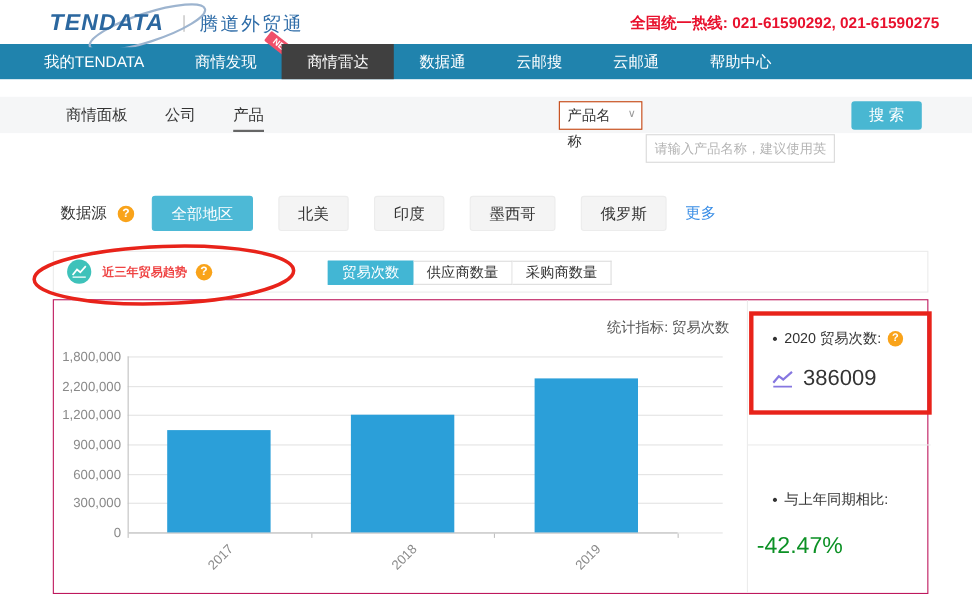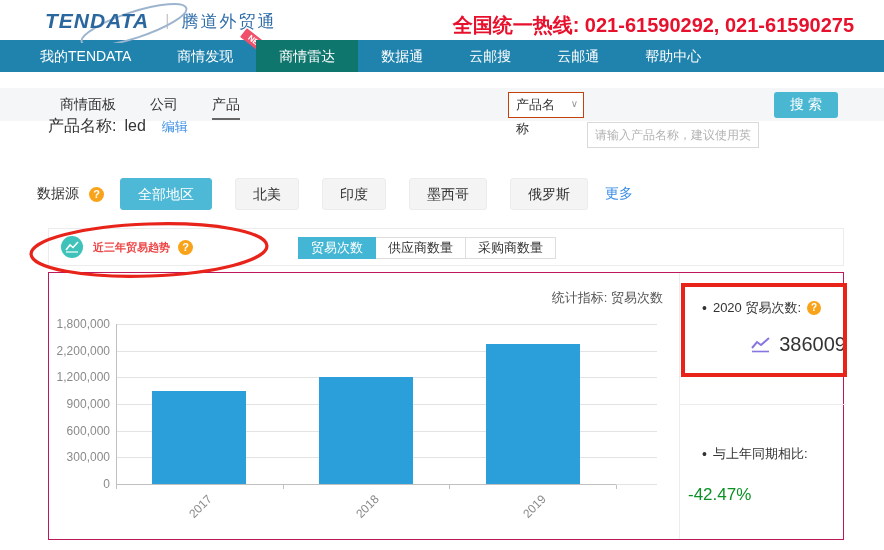--- a/index.html
+++ b/index.html
@@ -7,27 +7,27 @@
   body { font-family:"Liberation Sans","DejaVu Sans",sans-serif; color:#333; }
   .page { position:relative; width:884px; height:550px; background:#fff; overflow:hidden; }
 
   
   .top-bar { position:absolute; left:0; top:0; width:884px; height:40px; background:#fff; }
   .logo-wrap { position:absolute; left:45px; top:7px; height:28px; display:flex; align-items:center; }
   .logo-text { font-size:21px; font-weight:bold; font-style:italic; letter-spacing:1px; color:#2b679f; position:relative; z-index:2; }
   .logo-swoosh { position:absolute; left:14px; top:-8px; z-index:1; pointer-events:none; }
   .logo-divider { color:#c8c8c8; font-size:16px; margin:0 12px 0 16px; }
   .logo-cn { font-size:17px; color:#2f6da8; letter-spacing:2px; }
-  .hotline { position:absolute; right:30px; top:12px; font-size:20px; font-weight:bold; color:#e8112d; }
+  .hotline { position:absolute; right:30px; top:12px; font-size:14px; font-weight:bold; color:#e8112d; }
 
   
   .nav-bar { position:absolute; left:0; top:40px; width:884px; height:32px; background:#2083ad; }
   .nav-list { display:flex; height:32px; padding-left:17px; list-style:none; }
   .nav-item { position:relative; height:32px; line-height:32px; padding:0 23px; color:#fff; font-size:14px; cursor:pointer; white-space:nowrap; }
-  .nav-item.active { background:#0f766e; }
+  .nav-item.active { background:#404040; }
   .nav-badge { position:absolute; top:-3px; right:-16px; background:#f0506a; color:#fff; font-size:8px; font-weight:bold; line-height:11px; padding:0 7px; transform:rotate(38deg); border-radius:1px; }
 
   
   .sub-nav { position:absolute; left:0; top:88px; width:884px; height:33px; background:#f5f6f7; }
   .subnav-list { display:flex; gap:34px; padding-left:60px; height:33px; align-items:center; list-style:none; }
   .subnav-item { font-size:14px; color:#333; cursor:pointer; position:relative; height:33px; line-height:33px; }
   .subnav-item.active::after { content:""; position:absolute; left:50%; transform:translateX(-50%); bottom:1px; width:28px; height:2px; background:#666; }
   .search-group { position:absolute; right:46px; top:4px; display:flex; align-items:flex-start; }
   .select-box { position:relative; width:76px; height:26px; border:1px solid #c2410c; background:#fff; cursor:pointer; overflow:visible;margin-left:48px; }
   .select-value { display:inline-block; width:50px; margin-left:7px; font-size:13px; line-height:24px; color:#333; word-break:break-all; }
@@ -36,21 +36,21 @@
   .search-input::placeholder { color:#b3b3b3; }
   .search-button { margin-left:15px; width:64px; height:26px; background:#49b7d2; border:none; border-radius:3px; color:#fff; font-size:14px; cursor:pointer; font-family:inherit; }
 
   
   .product-line { position:absolute; left:48px; top:116px; display:flex; align-items:baseline; }
   .product-label { font-size:16px; color:#333; }
   .product-value { font-size:16px; color:#333; margin-left:8px; }
   .edit-link { font-size:13px; color:#3a8ee6; margin-left:16px; cursor:pointer; }
 
   
-  .filter-row { position:absolute; left:37px; top:178px; display:flex; align-items:center; }
+  .filter-row { position:absolute; left:55px; top:178px; display:flex; align-items:center; }
   .filter-label { font-size:14px; color:#333; margin-right:10px; }
   .help-icon { display:inline-block; width:15px; height:15px; border-radius:50%; background:#f9a31a; color:#fff; font-size:11px; font-weight:bold; line-height:15px; text-align:center; cursor:pointer; }
   .region-list { display:flex; gap:23px; margin-left:16px; align-items:center; }
   .region-btn { height:32px; padding:0 17px; font-size:14px; color:#333; background:#f4f4f4; border:1px solid #ececec; border-radius:3px; cursor:pointer; line-height:30px; white-space:nowrap; }
   .region-btn.active { background:#4db9d6; border-color:#4db9d6; color:#fff; }
   .more-link { font-size:14px; color:#3a8ee6; margin-left:17px; cursor:pointer; }
 
   
   .section-band { position:absolute; left:48px; top:228px; width:796px; height:38px; background:#fff; border:1px solid #ececec; display:flex; align-items:center; padding-left:12px; }
   .section-icon { width:22px; height:22px; border-radius:50%; background:#3ec2ba; display:flex; align-items:center; justify-content:center; }
@@ -75,24 +75,24 @@
   .x-label { position:absolute; width:44px; text-align:right; font-size:12px; color:#8a8a8a; transform:rotate(-45deg); transform-origin:top right; }
 
   
   .right-col { position:absolute; left:630px; top:0; width:166px; height:266px; border-left:1px solid #ececec; }
   .stat-box-top { position:absolute; left:0; top:0; width:166px; height:131px; }
   .stat-box-bottom { position:absolute; left:0; top:131px; width:166px; height:135px; border-top:1px solid #ececec; }
   .bullet-line { display:flex; align-items:center; font-size:13px; color:#333; }
   .bullet { color:#333; margin-right:6px; font-size:14px; }
   .stat-box-top .bullet-line { padding:26px 0 0 22px; }
   .stat-box-top .help-icon { margin-left:6px; width:14px; height:14px; line-height:14px; font-size:10px; }
-  .value-line { display:flex; align-items:center; margin:16px 0 0 22px;justify-content:flex-end; }
+  .value-line { display:flex; align-items:center; margin:16px 0 0 22px; }
   .trend-value { font-size:20px; color:#333; margin-left:8px; }
   .stat-box-bottom .bullet-line { padding:40px 0 0 22px; }
-  .compare-value { font-size:17px; color:#0c9125; margin:22px 0 0 8px; }
+  .compare-value { font-size:21px; color:#0c9125; margin:22px 0 0 8px; }
   .red-rect { position:absolute; left:632px; top:10px; width:166px; height:94px; border:4px solid #e8231a; z-index:5; pointer-events:none; }
 </style>
 </head>
 <body>
 
 <div class="page">
 
   <div class="top-bar">
     <div class="logo-wrap">
       <svg class="logo-swoosh" width="150" height="44" viewBox="0 0 150 44">
@@ -129,25 +129,20 @@
     <div class="search-group">
       <div class="select-box">
         <span class="select-value">产品名称</span>
         <span class="select-chevron">∨</span>
       </div>
       <input class="search-input" type="text" placeholder="请输入产品名称，建议使用英" style="">
       <button class="search-button">搜 索</button>
     </div>
   </div>
 
-  <div class="product-line">
-    <span class="product-label">产品名称:</span>
-    <span class="product-value">led</span>
-    <span class="edit-link">编辑</span>
-  </div>
 
   <div class="filter-row">
     <span class="filter-label">数据源</span>
     <span class="help-icon">?</span>
     <div class="region-list" id="region-list">
         <button class="region-btn active">全部地区</button>
         <button class="region-btn">北美</button>
         <button class="region-btn">印度</button>
         <button class="region-btn">墨西哥</button>
         <button class="region-btn">俄罗斯</button>

